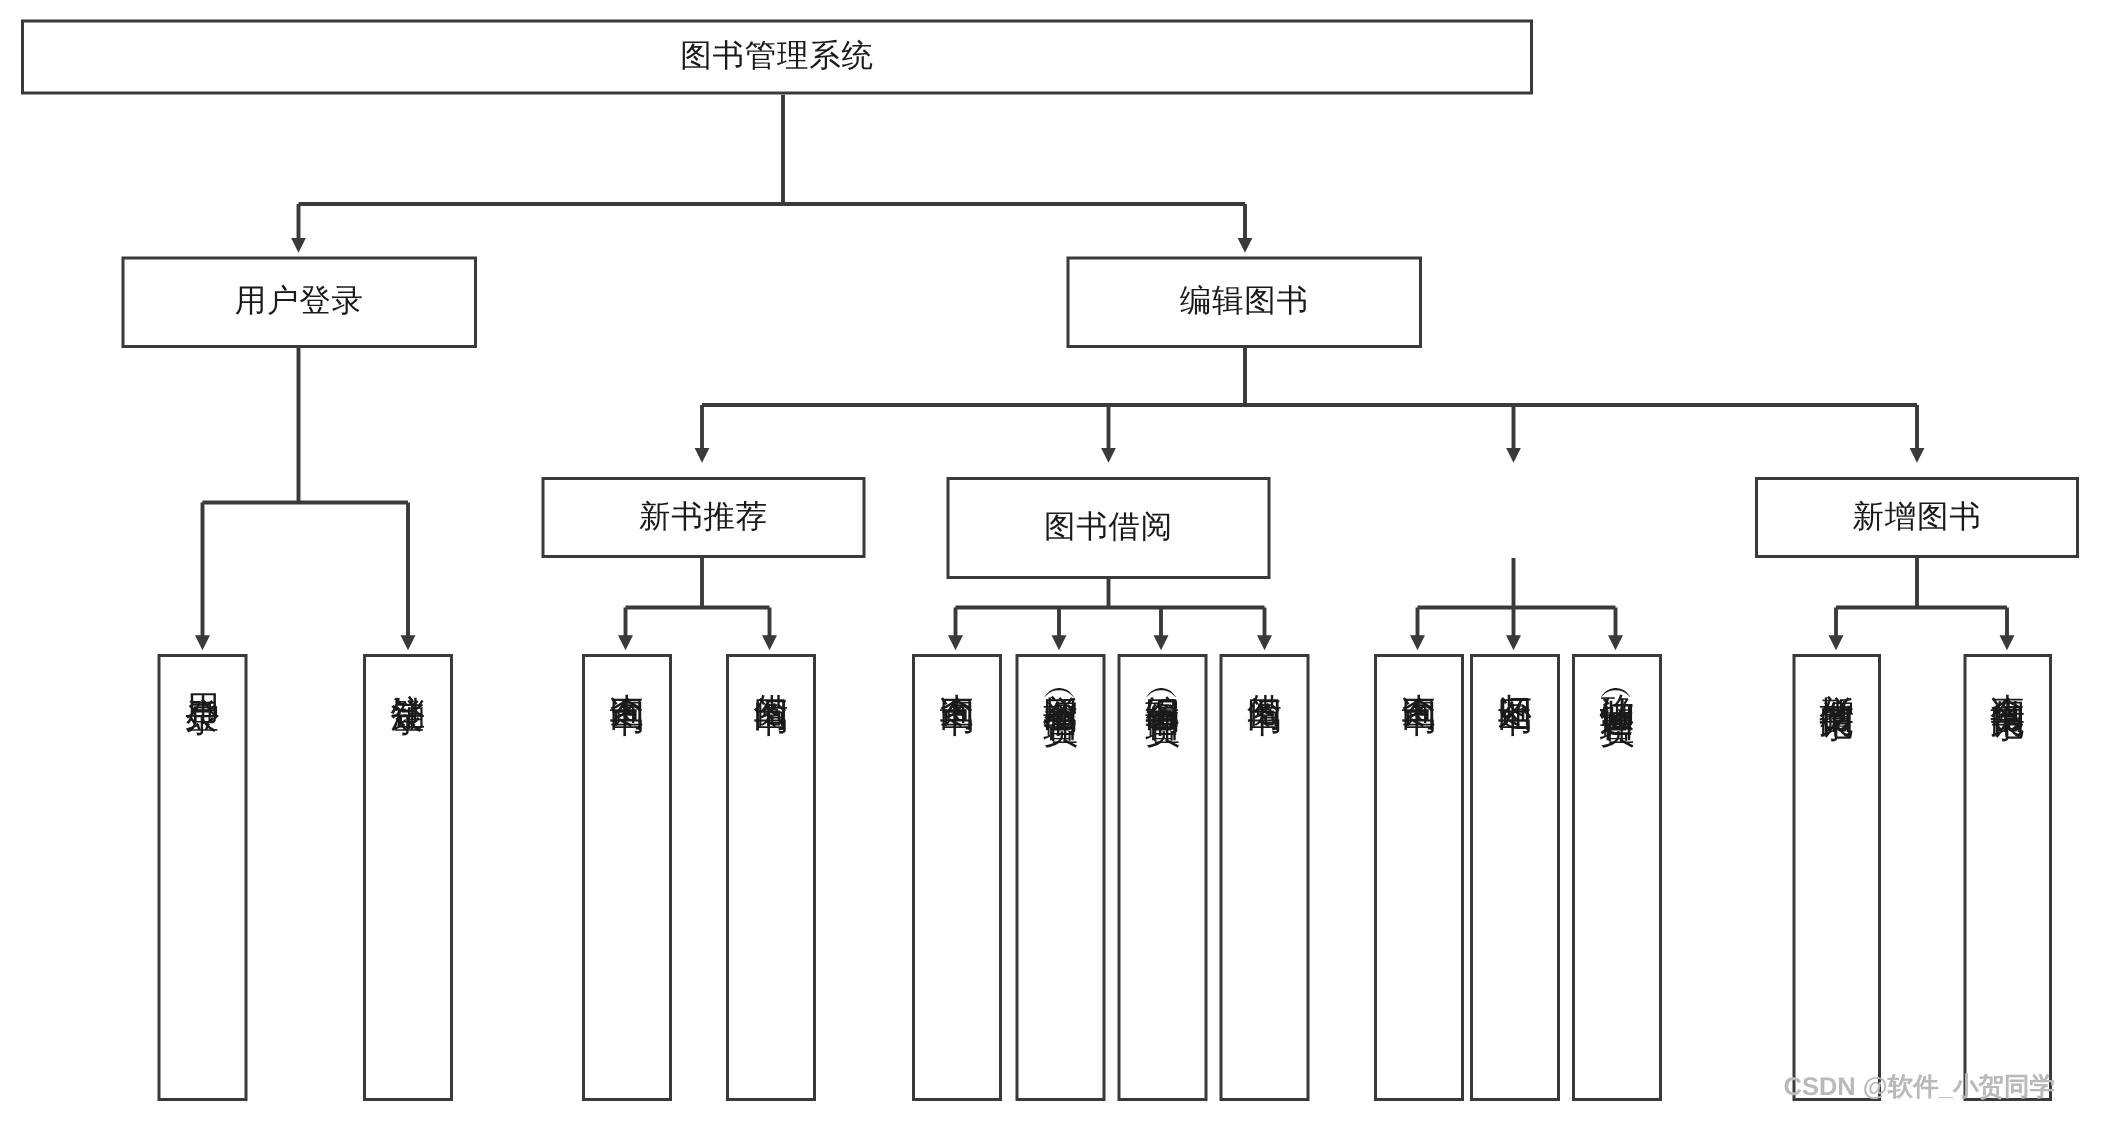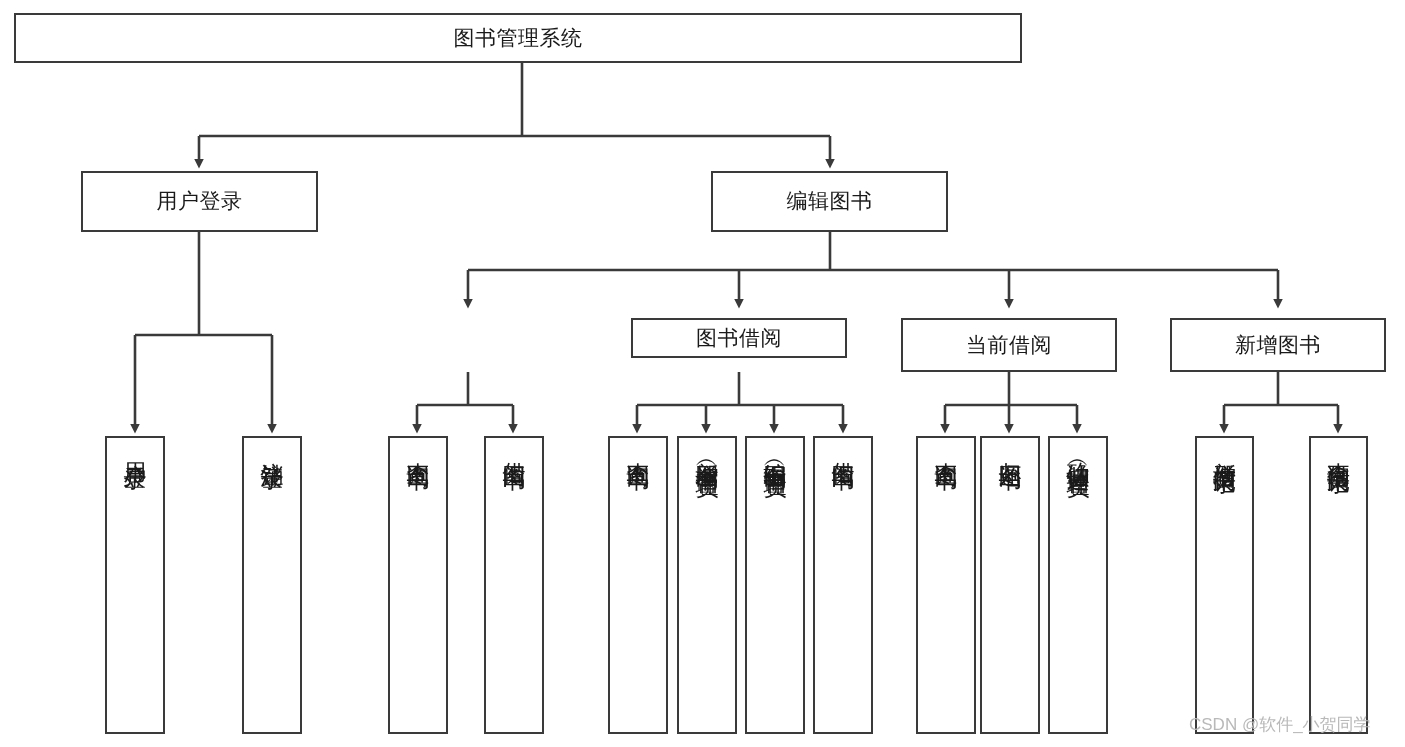--- a/index.html
+++ b/index.html
@@ -57,20 +57,21 @@
     line-height: 1;
   }
   #watermark {
     position: absolute;
     left: 1189px;
     top: 713px;
     font-size: 17px;
     color: #b9b9b9;
     white-space: nowrap;
     user-select: none;
+    font-weight: bold;
   }
 </style>
 </head>
 <body>
 
 <div id="canvas">
 
   <svg id="wires" viewBox="0 0 1405 747">
     <defs>
       <marker id="arrow" markerWidth="11" markerHeight="11" refX="1.5" refY="5" orient="auto" markerUnits="userSpaceOnUse">
@@ -125,25 +126,25 @@
     <span class="label">图书管理系统</span>
   </div>
 
   <div class="node horiz" style="left:81px; top:171px; width:237px; height:61px;">
     <span class="label">用户登录</span>
   </div>
   <div class="node horiz" style="left:711px; top:171px; width:237px; height:61px;">
     <span class="label">编辑图书</span>
   </div>
 
-  <div class="node horiz" style="left:631px; top:318px; width:216px; height:40px;">
+  <div class="node horiz" style="left:361px; top:318px; width:216px; height:54px;">
+    <span class="label">新书推荐</span>
+  </div>
+  <div class="node horiz" style="left:631px; top:318px; width:216px; height:68px;">
     <span class="label">图书借阅</span>
-  </div>
-  <div class="node horiz" style="left:901px; top:318px; width:216px; height:54px;">
-    <span class="label">当前借阅</span>
   </div>
   <div class="node horiz" style="left:1170px; top:318px; width:216px; height:54px;">
     <span class="label">新增图书</span>
   </div>
 
   <div class="node vert" style="left:105px; top:436px; width:60px; height:298px;">
     <span class="label">用户登录</span>
   </div>
   <div class="node vert" style="left:242px; top:436px; width:60px; height:298px;">
     <span class="label">注销登录</span>

